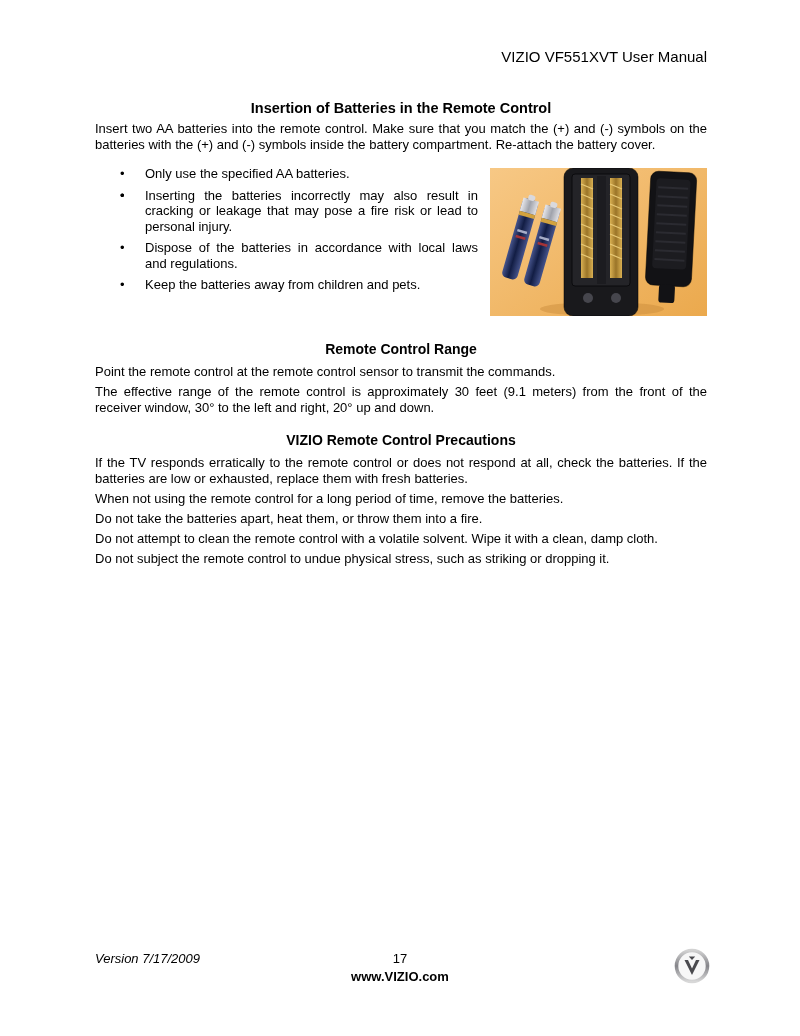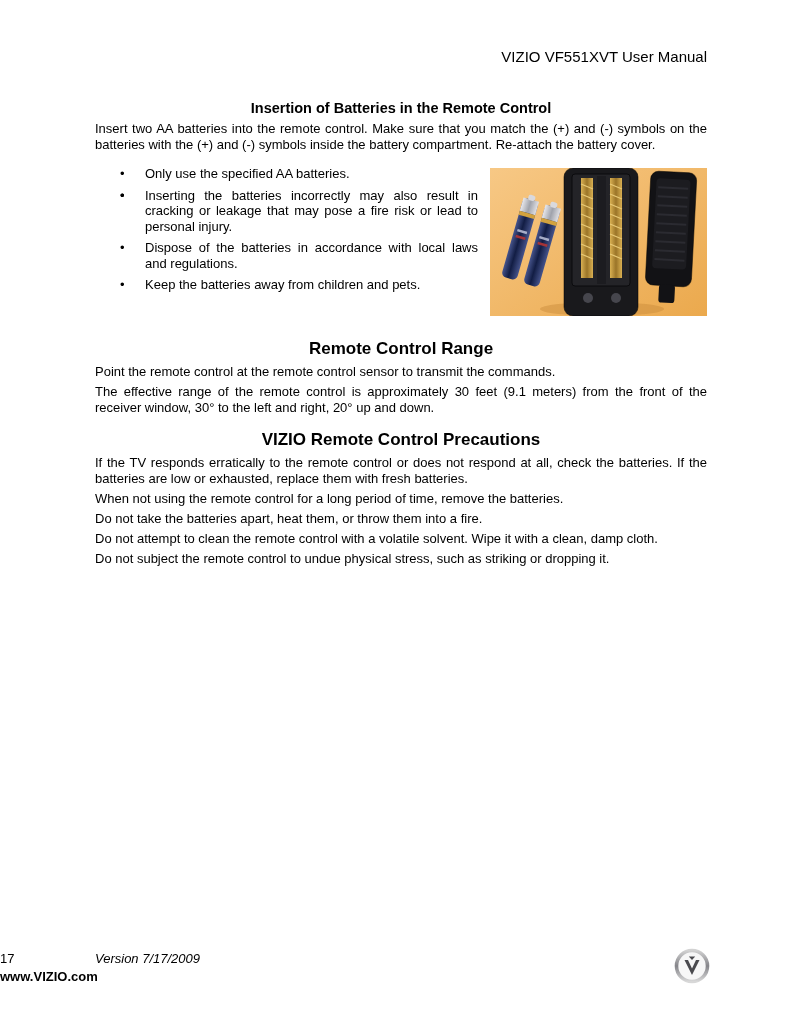--- a/index.html
+++ b/index.html
@@ -19,21 +19,21 @@
     font-size: 15px; line-height: 16px;
   }
 
   .content {
     position: absolute; left: 95px; top: 99px; width: 612px;
     font-size: 13px; line-height: 15.5px;
   }
 
   h2 { font-weight: bold; text-align: center; }
   .h-main { font-size: 14.5px; line-height: 18px; margin: 0 0 4px 0; }
-  .h-sec  { font-size: 17px; line-height: 18px; margin: 16px 0 6px 0; clear: both; }
+  .h-sec  { font-size: 14px; line-height: 18px; margin: 16px 0 6px 0; clear: both; }
 
   p.body { margin: 0 0 4.5px 0; text-align: justify; }
 
   .tips { margin-top: 14px; }
   .tips::after { content: ""; display: block; clear: both; }
   .tips-title { font-size: 13px; font-weight: bold; margin: 0 0 6px 0; }
 
   .photo {
     float: right;
     width: 217px; height: 148px;
@@ -47,21 +47,21 @@
     padding-left: 50px;
     margin-bottom: 6px;
     text-align: justify;
   }
   ul.tips-list li .bullet {
     position: absolute; left: 25px; top: 0;
   }
 
   .footer { position: absolute; left: 0; top: 948px; width: 800px; font-size: 13px; }
   .footer-version { position: absolute; left: 95px; top: 3px; font-style: italic; }
-  .footer-center { position: absolute; left: 0; top: 3px; width: 800px; }
+  .footer-center { position: absolute; left: 0; top: 3px; width: 800px; text-align: center; }
   .footer-page { margin-bottom: 3px; }
   .footer-site { font-weight: bold; }
   .vizio-logo { position: absolute; right: 90px; top: 0; width: 36px; height: 36px; }
 </style>
 </head>
 <body>
 
 <div class="page">
 
   <div class="doc-header">

